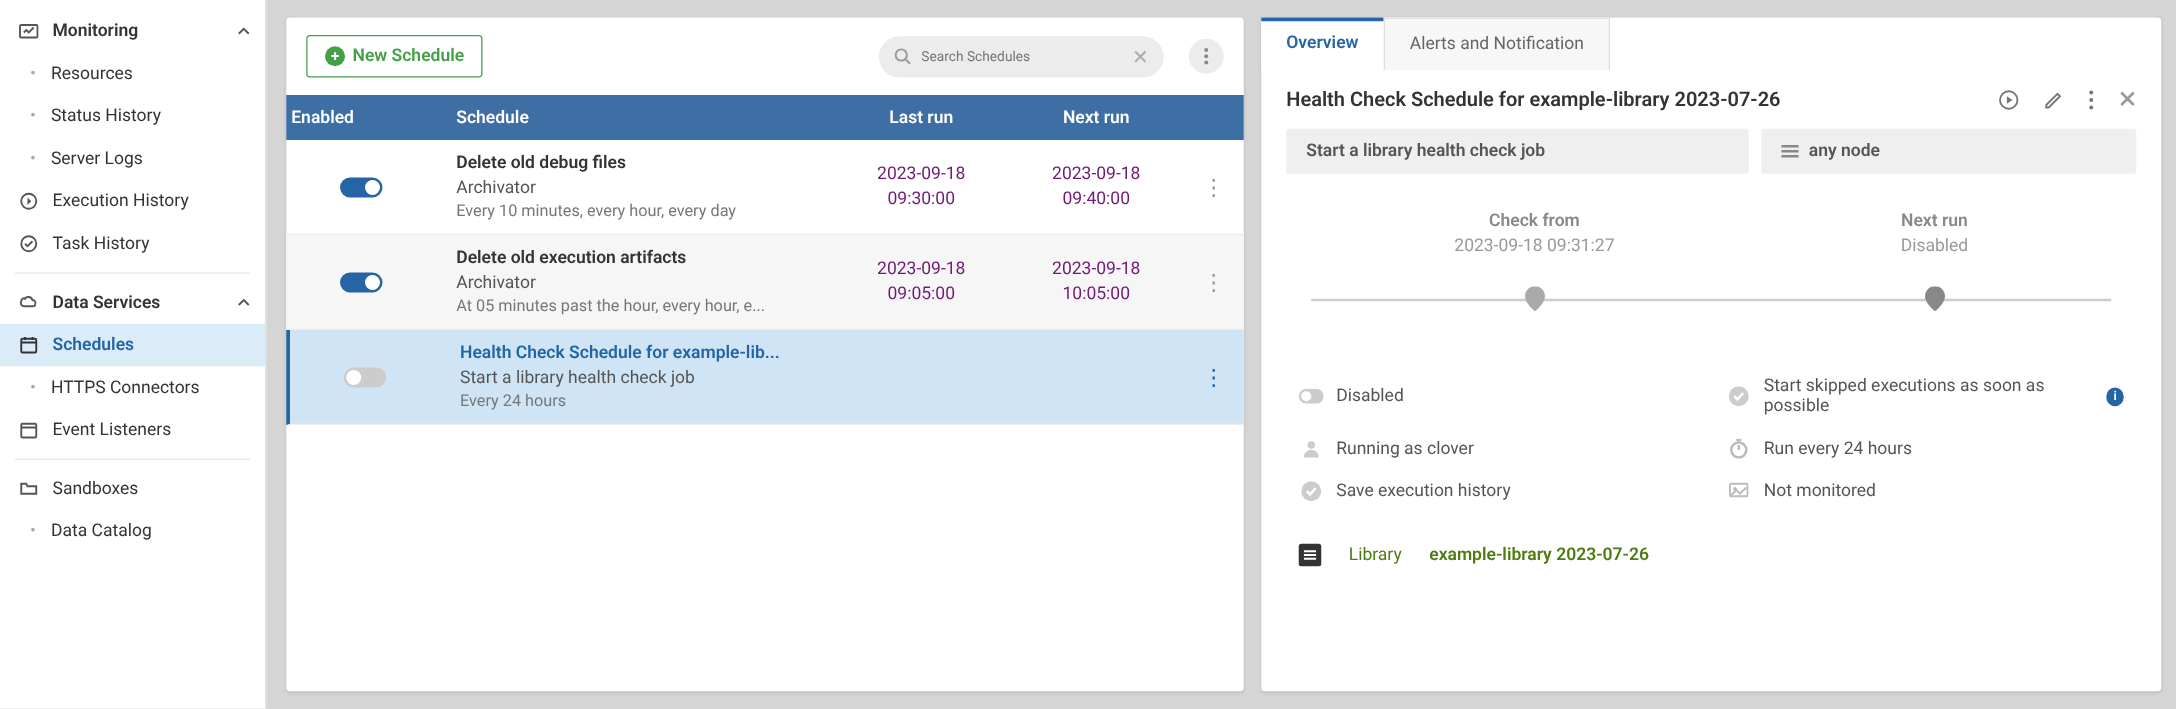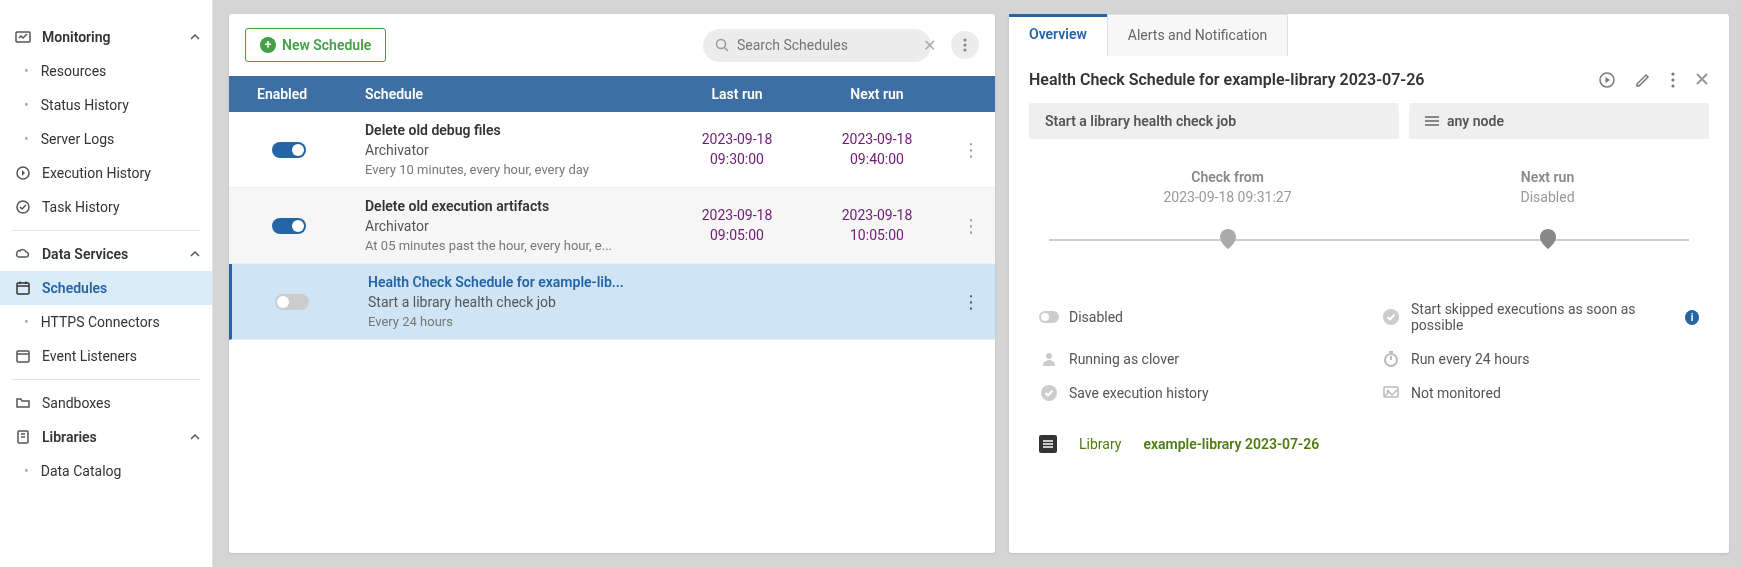--- a/index.html
+++ b/index.html
@@ -1,44 +1,44 @@
 <!DOCTYPE html>
 <html><head>
 <meta charset="utf-8">
 <style>
 * { box-sizing: border-box; margin: 0; padding: 0; font-family: -apple-system, BlinkMacSystemFont, 'Segoe UI', Roboto, Arial, sans-serif; }
 body { background: #d5d5d5; width: 1741px; height: 567px; overflow: hidden; display: flex; font-size: 14px; color: #333; }
 
 
-.sidebar { width: 213px; background: #fff; border-right: 1px solid #e0e0e0; height: 100%; overflow-y: auto; padding-top: 20px; }
+.sidebar { width: 213px; background: #fff; border-right: 1px solid #e0e0e0; height: 100%; overflow-y: auto; padding-top: 8px; }
 .nav-item { display: flex; align-items: center; padding: 9px 12px; cursor: pointer; color: #333; font-size: 14px; }
 .nav-item.bold { font-weight: 600; }
 .nav-item.active { background: #d9ecf8; color: #2564a5; font-weight: 600; }
 .nav-item.active .nav-icon { color: #333; }
 .nav-item .nav-icon { width: 22px; display: inline-flex; align-items: center; justify-content: center; color: #555; margin-right: 8px; font-size: 16px; flex-shrink: 0; }
 .nav-sub { padding-left: 38px; }
 .nav-sub::before { content: "•"; color: #aaa; margin-right: 12px; margin-left: -14px; }
 .nav-expand { margin-left: auto; color: #555; font-size: 12px; }
 .nav-divider { border: none; border-top: 1px solid #e5e5e5; margin: 6px 12px; }
 
 
 .main { flex: 1; display: flex; padding: 14px 12px 14px 16px; gap: 14px; }
 
 
 .list-panel { flex: 1; background: #fff; border-radius: 3px; display: flex; flex-direction: column; box-shadow: 0 1px 3px rgba(0,0,0,0.1); min-width: 0; }
 .list-toolbar { display: flex; align-items: center; padding: 14px 16px; gap: 12px; }
 .btn-new { border: 1.5px solid #43a047; color: #43a047; background: #fff; padding: 8px 14px; border-radius: 3px; font-weight: 600; font-size: 14px; display: inline-flex; align-items: center; gap: 6px; cursor: pointer; }
 .btn-new .plus-icon { width: 16px; height: 16px; border-radius: 50%; background: #43a047; color: #fff; display: inline-flex; align-items: center; justify-content: center; font-size: 12px; font-weight: bold; }
 .spacer { flex: 1; }
 .search-wrap { background: #ececec; border-radius: 20px; display: flex; align-items: center; padding: 7px 12px; width: 228px; color: #888; }
-.search-wrap input { border: none; background: transparent; outline: none; flex: 1; margin: 0 8px; font-size: 14px; color: #555; }
+.search-wrap input { border: none; background: transparent; outline: none; flex: 1; margin: 0 8px; font-size: 11px; color: #555; }
 .icon-btn-round { width: 28px; height: 28px; border-radius: 50%; background: #ececec; color: #888; display: inline-flex; align-items: center; justify-content: center; font-weight: bold; cursor: pointer; margin-left: 8px; font-size: 16px; }
 
 .table-header { display: flex; background: #3d6fa5; color: #fff; font-weight: 600; font-size: 14px; }
-.col-enabled { width: 120px; padding: 10px 28px; }
+.col-enabled { width: 120px; padding: 10px 4px; }
 .col-schedule { flex: 1; padding: 10px 16px; min-width: 0; }
 .col-last { width: 140px; padding: 10px 8px; text-align: center; }
 .col-next { width: 140px; padding: 10px 8px; text-align: center; }
 .col-menu { width: 48px; padding: 10px 8px; }
 
 .row { display: flex; border-bottom: 1px solid #eee; align-items: center; }
 .row:nth-child(even) { background: #f6f6f6; }
 .row.selected { background: #cfe5f5; border-left: 3px solid #2564a5; }
 .row.selected .r-title { color: #2564a5; font-weight: 600; }
 .row .col-enabled { display: flex; justify-content: center; }
@@ -170,35 +170,20 @@
     <span>Event Listeners</span>
   </div>
   <hr class="nav-divider">
   <div class="nav-item">
     <span class="nav-icon">
       <svg width="16" height="16" viewBox="0 0 16 16">
           <path d="M2 4 L6 4 L7 6 L14 6 L14 12 L2 12 Z" fill="none" stroke="#555" stroke-width="1.5"></path>
         </svg>
     </span>
     <span>Sandboxes</span>
-  </div>
-  <div class="nav-item bold">
-    <span class="nav-icon">
-      <svg width="16" height="16" viewBox="0 0 16 16">
-          <rect x="3" y="2" width="10" height="12" rx="1" fill="none" stroke="#555" stroke-width="1.5"></rect>
-          <line x1="6" y1="5" x2="10" y2="5" stroke="#555" stroke-width="1.5"></line>
-          <line x1="6" y1="8" x2="10" y2="8" stroke="#555" stroke-width="1.5"></line>
-        </svg>
-    </span>
-    <span>Libraries</span>
-    <span class="nav-expand">
-      <svg width="10" height="10" viewBox="0 0 10 10">
-          <path d="M1 7 L5 3 L9 7" stroke="#555" stroke-width="1.5" fill="none"></path>
-        </svg>
-    </span>
   </div>
   <div class="nav-item nav-sub">
       <span>Data Catalog</span>
     </div>
 </div>
 
 <div class="main">
 
   <div class="list-panel">
     <div class="list-toolbar">

